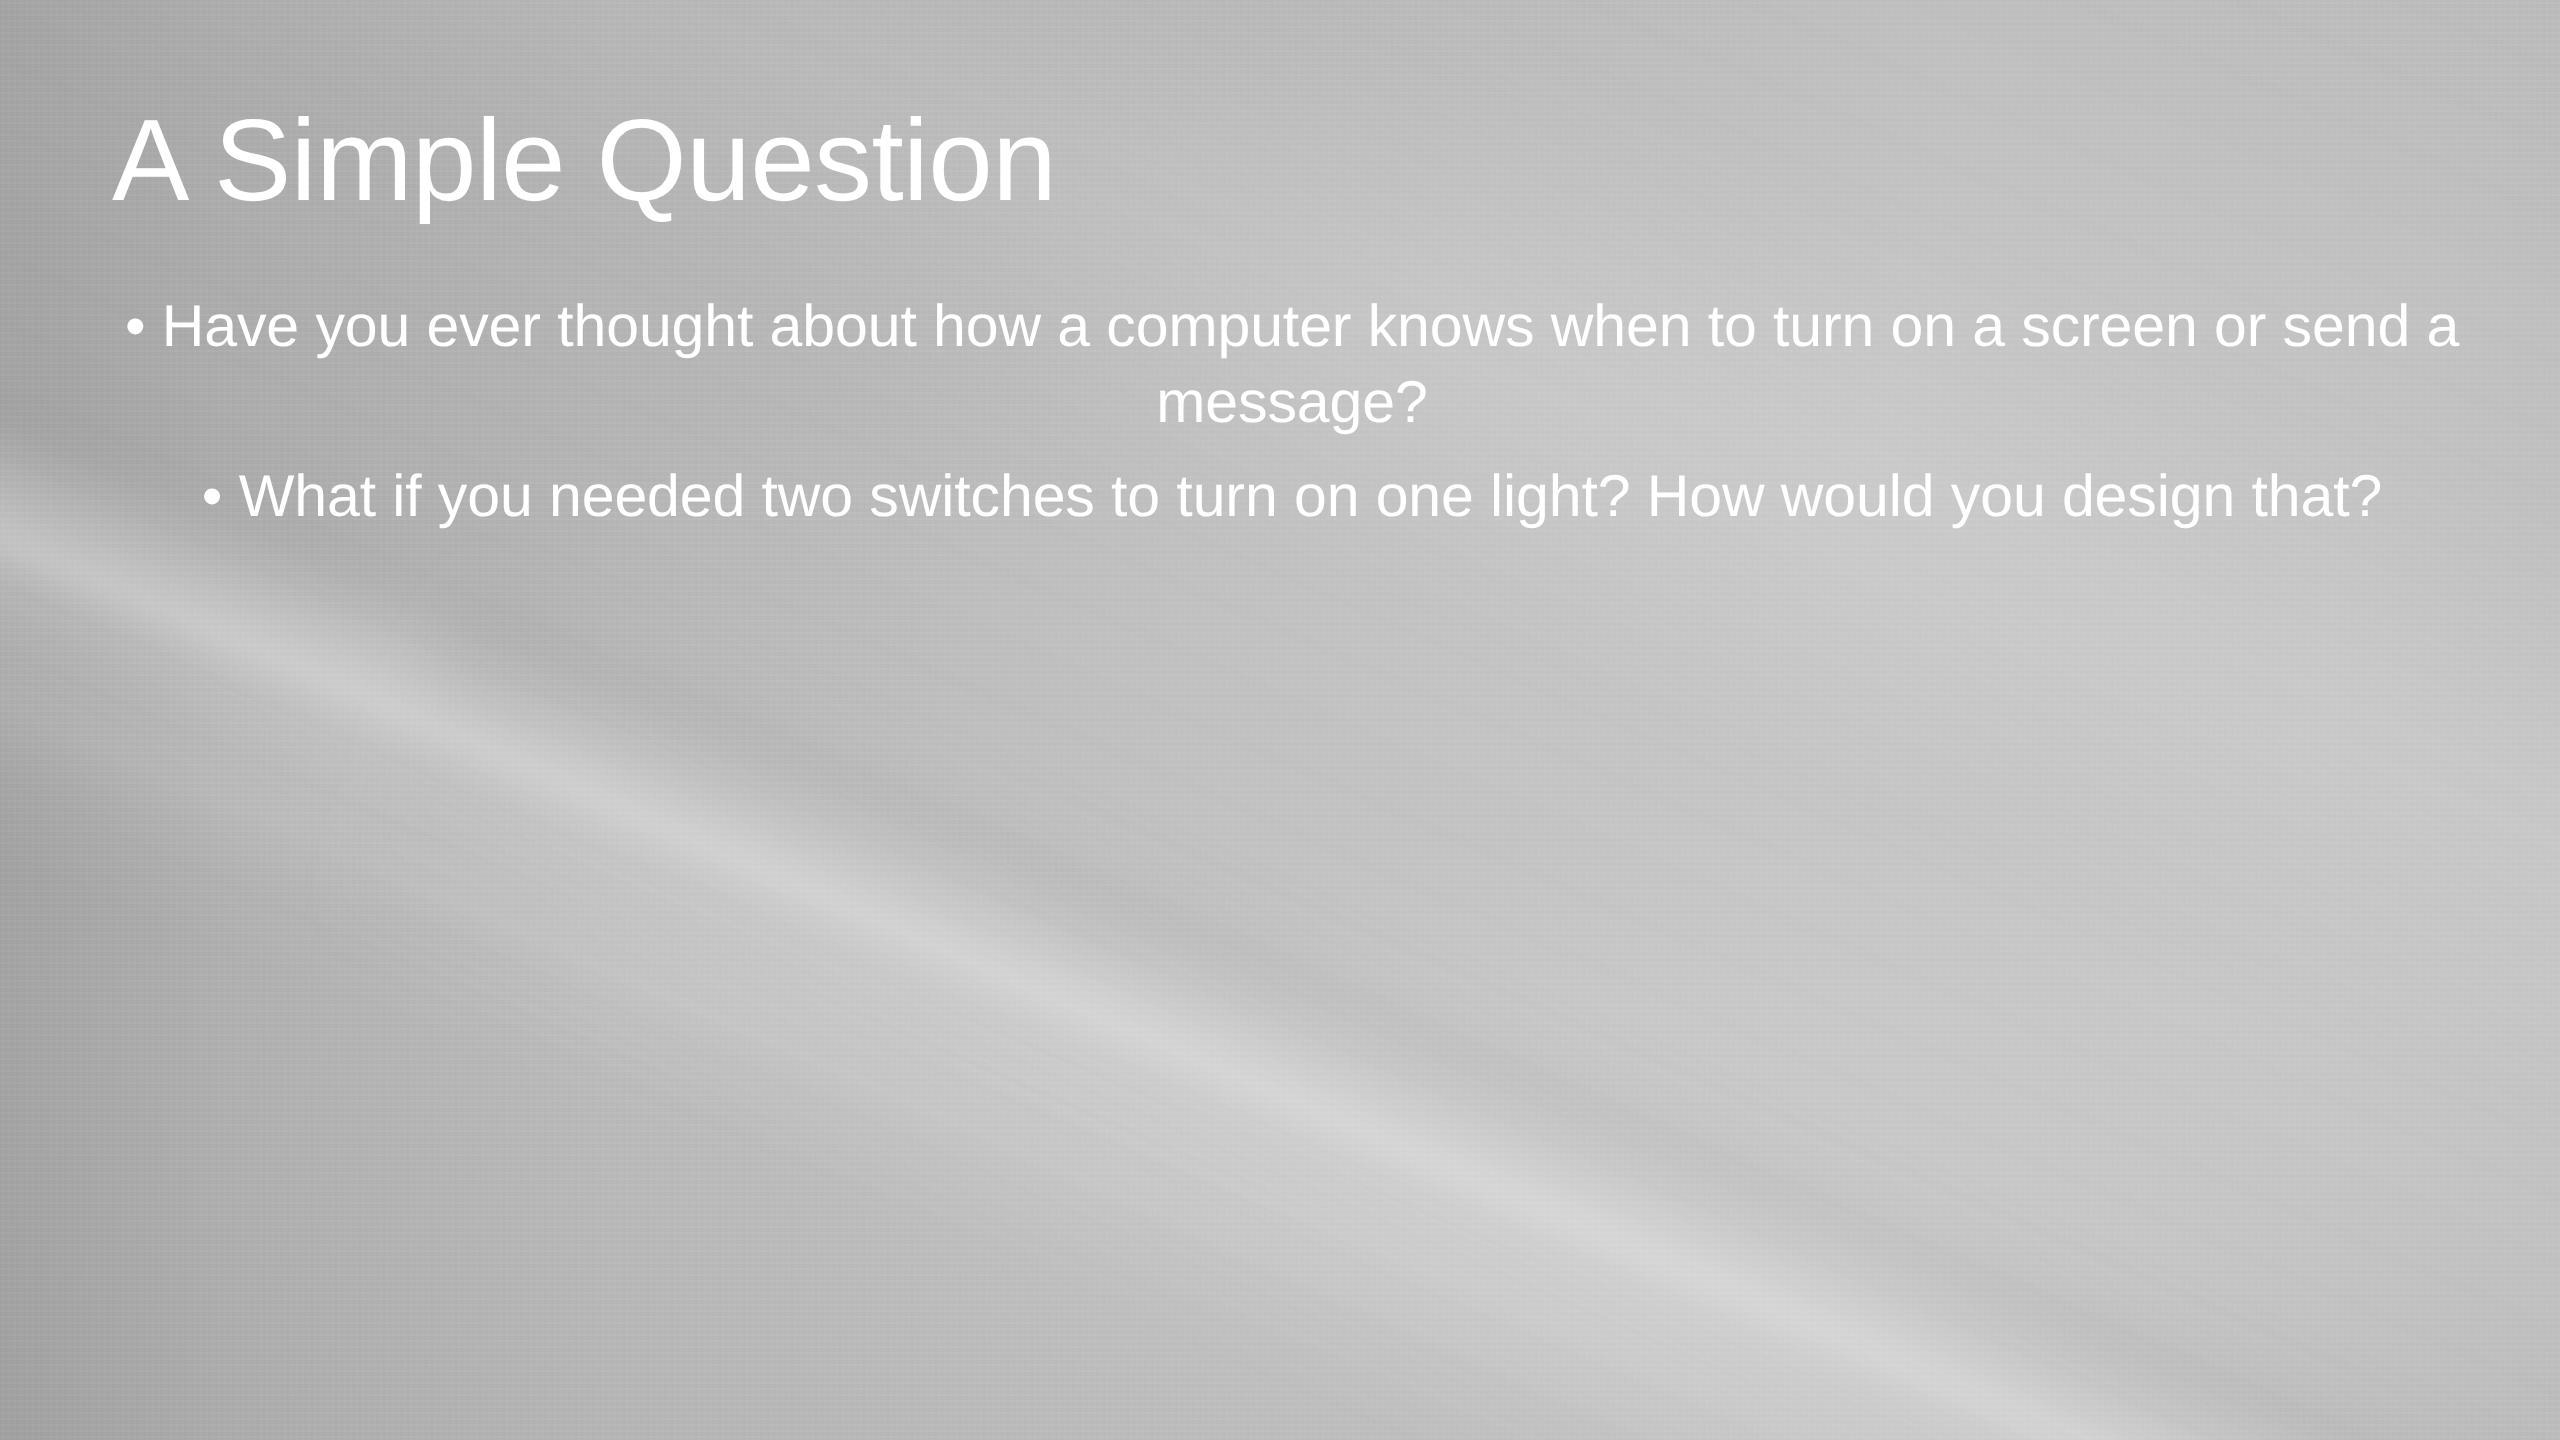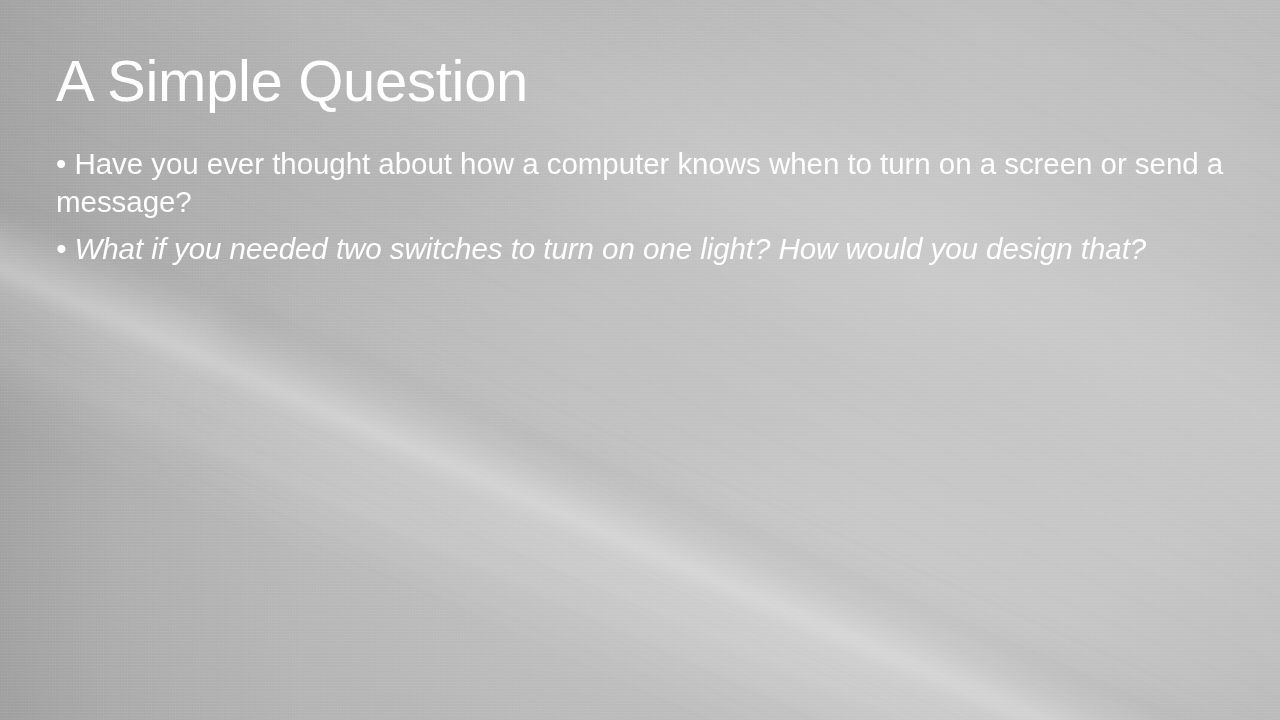--- a/index.html
+++ b/index.html
@@ -160,32 +160,33 @@
     letter-spacing: -0.3px;
     line-height: 1.0;
     white-space: nowrap;
   }
 
   .body-block {
     position: absolute;
     left: 56px;
     top: 145px;
     width: 1180px;
+    text-align: center;
   }
 
   .bullet-para {
     color: #ffffff;
     font-size: 29.5px;
     font-weight: 300;
     line-height: 38px;
     letter-spacing: -0.05px;
     margin-bottom: 9px;
     text-indent: 0;
   }
-  .bullet-para:last-child { margin-bottom: 16px; font-style: italic; }
+  .bullet-para:last-child { margin-bottom: 16px; }
 
   .bullet-mark {
     display: inline;
     font-size: 29.5px;
     line-height: 38px;
   }
   .bullet-text { display: inline; }
 </style>
 </head>
 <body>

